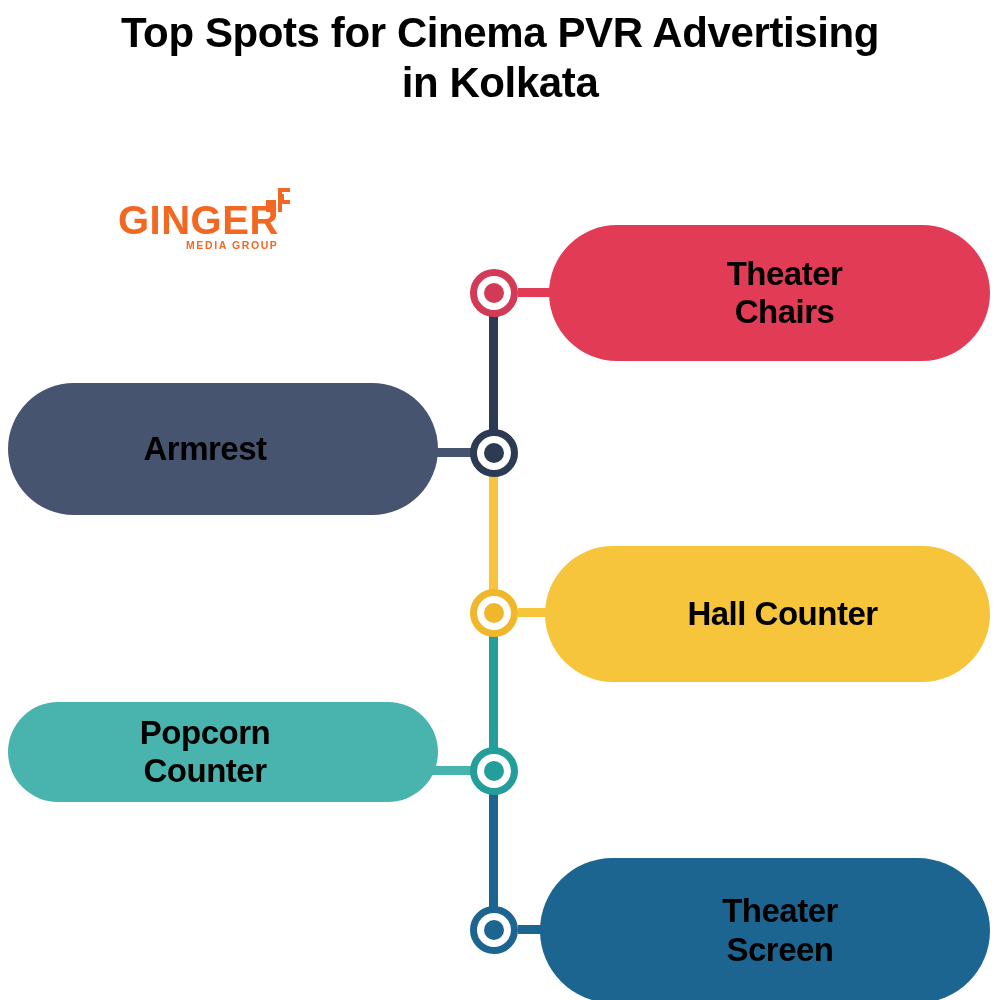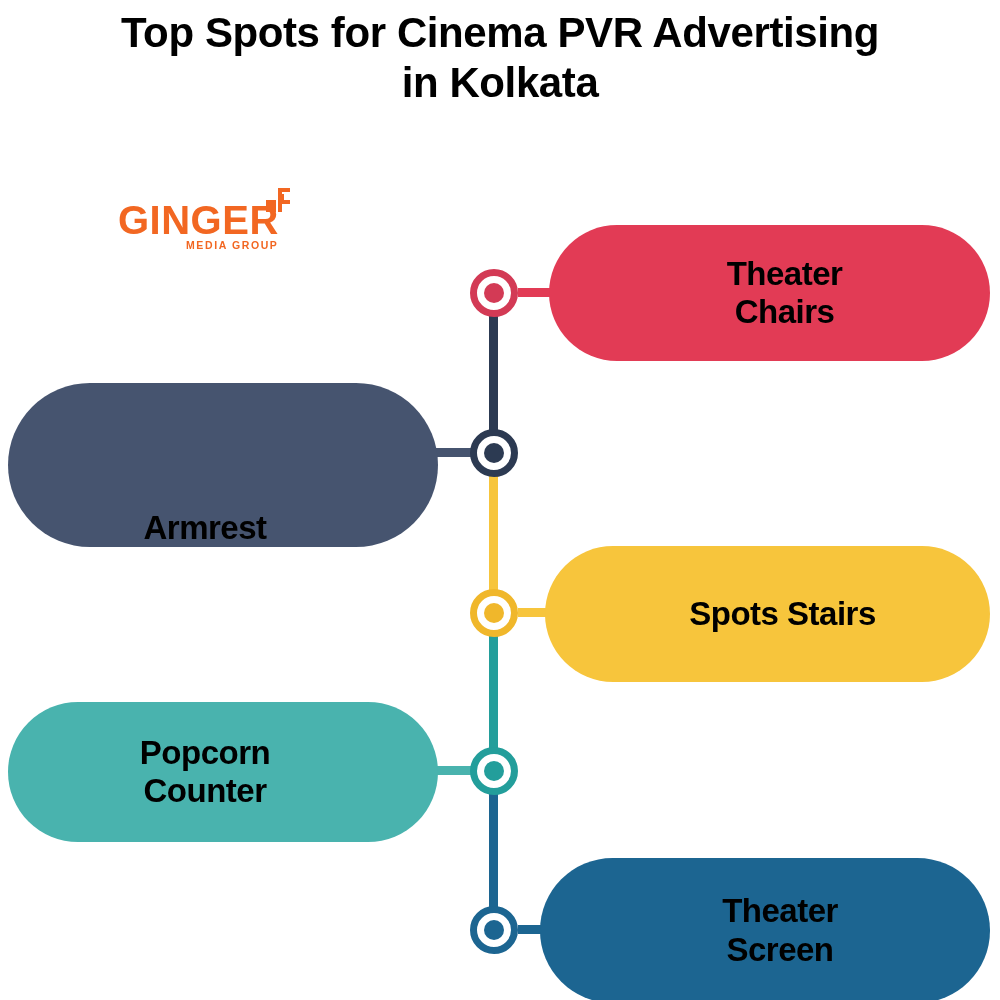--- a/index.html
+++ b/index.html
@@ -172,29 +172,29 @@
   </div>
   <div class="marker" style="left:470px;top:906px;border-color:#1C6591;">
     <div class="core" style="background:#1C6591;"></div>
   </div>
 
   <div class="pill right" style="left:549px;top:225px;width:441px;height:136px;background:#E23B55;">
     <div class="pill-label">Theater
 Chairs</div>
   </div>
 
-  <div class="pill left" style="left:8px;top:383px;width:430px;height:164px;background:#46546F;align-items:flex-end;">
+  <div class="pill left" style="left:8px;top:383px;width:430px;height:132px;background:#46546F;">
     <div class="pill-label">Armrest</div>
   </div>
 
   <div class="pill right" style="left:545px;top:546px;width:445px;height:136px;background:#F7C53C;">
-    <div class="pill-label">Spots Stairs</div>
-  </div>
-
-  <div class="pill left" style="left:8px;top:702px;width:430px;height:140px;background:#49B3AE;">
+    <div class="pill-label">Hall Counter</div>
+  </div>
+
+  <div class="pill left" style="left:8px;top:702px;width:430px;height:100px;background:#49B3AE;">
     <div class="pill-label">Popcorn
 Counter</div>
   </div>
 
   <div class="pill right" style="left:540px;top:858px;width:450px;height:145px;background:#1C6591;">
     <div class="pill-label">Theater
 Screen</div>
   </div>
 
 </div>

